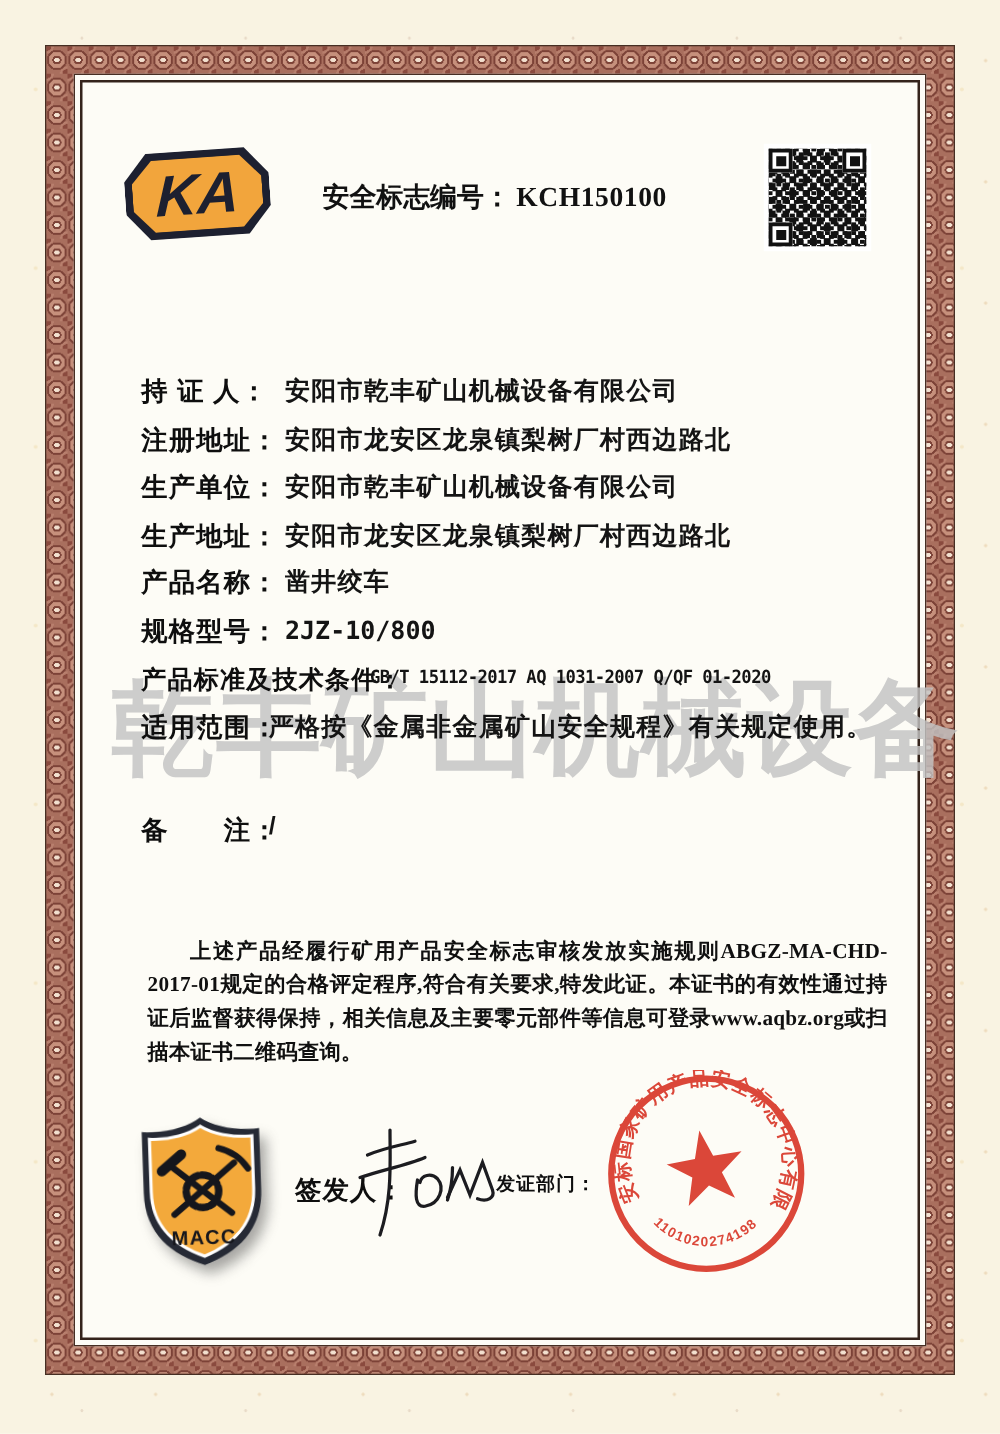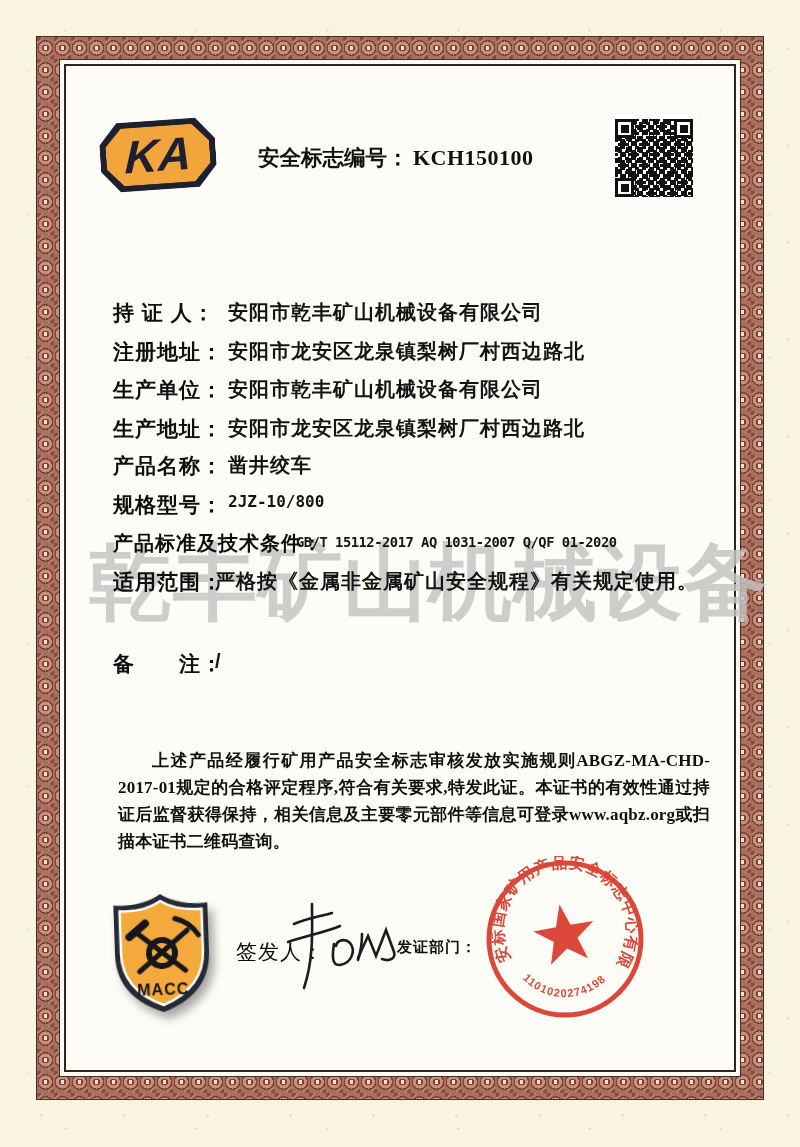--- a/index.html
+++ b/index.html
@@ -99,21 +99,21 @@
   .row .lbl {
     position:absolute; left:113px; font-size:21px; font-weight:bold;
     color:#0e0e0e; letter-spacing:1px; white-space:pre;
   }
   .row .val {
     position:absolute; left:228px; font-family:"Liberation Serif", serif;
     font-size:20px; font-weight:bold; color:#141414; letter-spacing:1px; white-space:nowrap;
   }
   .r0{top:299px}.r1{top:338px}.r2{top:376px}.r3{top:415px}
   .r4{top:452px}.r5{top:491px}.r6{top:530px}.r7{top:568px}
-  .r5 .val { font-family:"DejaVu Sans Mono", monospace; font-size:16px; letter-spacing:0; top:1px; }
+  .r5 .val { font-family:"DejaVu Sans Mono", monospace; font-size:20px; letter-spacing:0; top:1px; }
   .r6 .lbl { font-size:20px; }
   .r6 .val {
     left:296px; top:4px; font-family:"DejaVu Sans Mono", monospace;
     font-size:14.5px; letter-spacing:-0.5px; transform:scaleX(.95); transform-origin:left;
   }
   .r7 .val { left:215px; }
   .rdate{top:609px} .rremark{top:650px}
   .rdate .val2lbl { position:absolute; left:400px; font-size:21px; font-weight:bold; color:#0e0e0e; letter-spacing:1px; }
   .rdate .val  { left:222px; font-family:"Liberation Serif", serif; }
   .rdate .val2 { position:absolute; left:500px; font-family:"Liberation Serif", serif; font-size:20px; font-weight:bold; color:#141414; letter-spacing:1px; }
@@ -126,21 +126,21 @@
     font-size:17px; line-height:27px; color:#101010;
     text-align:justify; text-indent:2em; letter-spacing:.2px;
   }
 
   
   .macc {
     position:absolute; left:106px; top:889px; width:112px; height:128px;
     transform:rotate(-2deg);
     filter:drop-shadow(5px 7px 5px rgba(60,60,60,.45));
   }
-  .signer { position:absolute; left:236px; top:938px; font-size:21px; font-weight:normal; color:#0e0e0e; letter-spacing:1px; }
+  .signer { position:absolute; left:236px; top:938px; font-size:21px; font-weight:bold; color:#0e0e0e; letter-spacing:1px; }
   .signature { position:absolute; left:282px; top:895px; width:120px; height:102px; }
   .issuer { position:absolute; left:397px; top:938px; font-size:15px; font-weight:bold; color:#0e0e0e; letter-spacing:1px; }
   .seal { position:absolute; left:483px; top:856px; width:164px; height:166px; opacity:.93; }
 </style>
 </head>
 <body>
 
 <div class="page">
   <div class="noise"></div>
   <div class="frame"></div>

